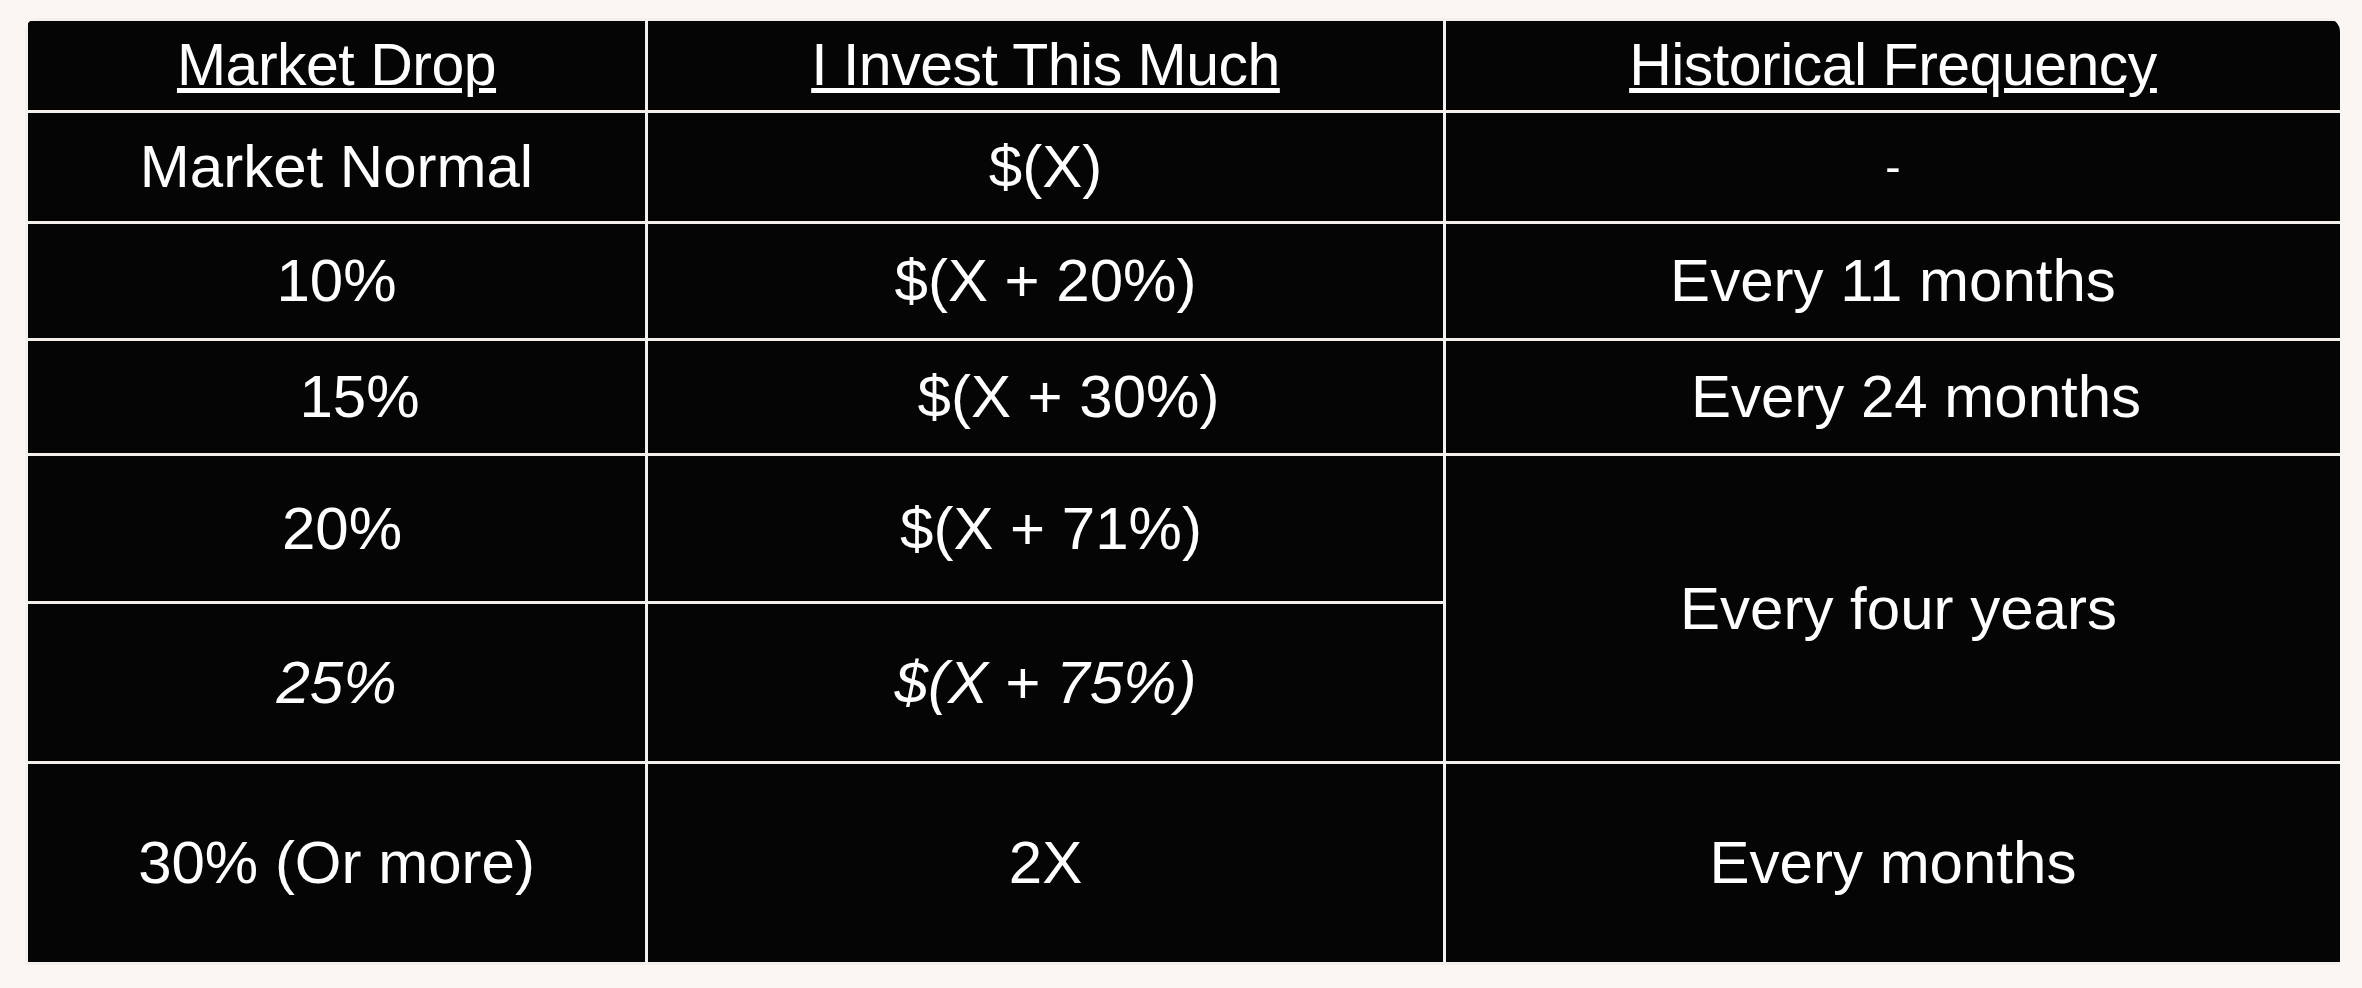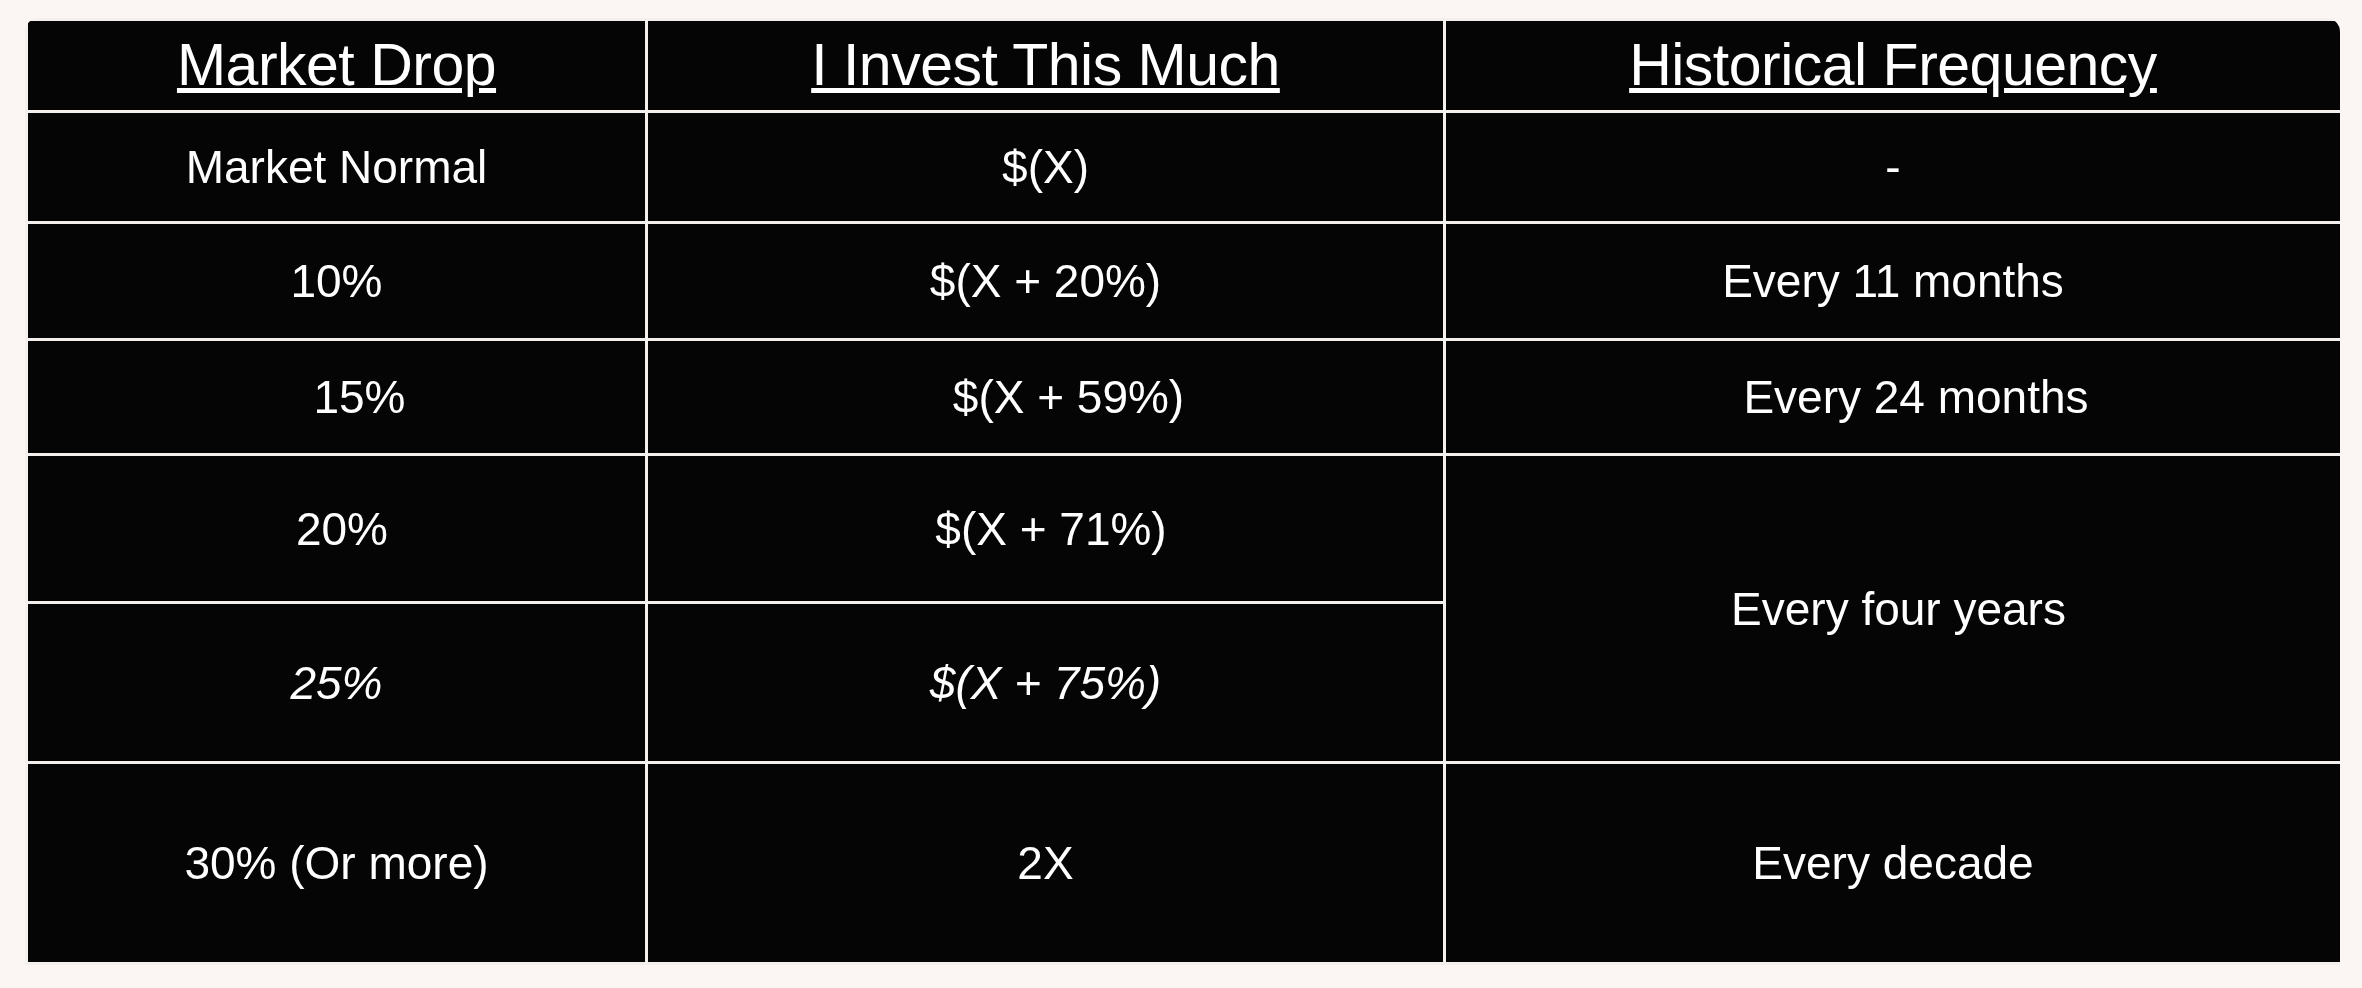--- a/index.html
+++ b/index.html
@@ -55,21 +55,21 @@
   th.header-cell {
     height: 89px;
     color: #f2e320;
     font-weight: 700;
     font-size: 59px;
     letter-spacing: -0.5px;
     line-height: 1;
     text-decoration: underline;
   }
   td.data-cell {
-    font-size: 46px;
+    font-size: 60px;
     line-height: 1;
     letter-spacing: 0px;
   }
   tr.r1 td { height: 84px; }
   tr.r2 td { height: 88px; }
   tr.r3 td { height: 87px; padding-left: 46px; }
   tr.r4 td { height: 112px; padding-left: 11px; }
   tr.r5 td { height: 122px; font-style: italic; }
   tr.r6 td { height: 153px; }
 
@@ -100,33 +100,33 @@
           <td class="data-cell">$(X)</td>
           <td class="data-cell dash-cell">-</td>
         </tr>
         <tr class="r2">
           <td class="data-cell">10%</td>
           <td class="data-cell">$(X + 20%)</td>
           <td class="data-cell">Every 11 months</td>
         </tr>
         <tr class="r3">
           <td class="data-cell">15%</td>
-          <td class="data-cell">$(X + 59%)</td>
+          <td class="data-cell">$(X + 30%)</td>
           <td class="data-cell">Every 24 months</td>
         </tr>
         <tr class="r4">
           <td class="data-cell">20%</td>
           <td class="data-cell">$(X + 71%)</td>
           <td class="data-cell span-cell" rowspan="2">Every four years</td>
         </tr>
         <tr class="r5">
           <td class="data-cell">25%</td>
           <td class="data-cell">$(X + 75%)</td>
         </tr>
         <tr class="r6">
           <td class="data-cell">30% (Or more)</td>
           <td class="data-cell">2X</td>
-          <td class="data-cell">Every decade</td>
+          <td class="data-cell">Every months</td>
         </tr>
       </tbody>
     </table>
   </div>
 </div>
 
 </body></html>

